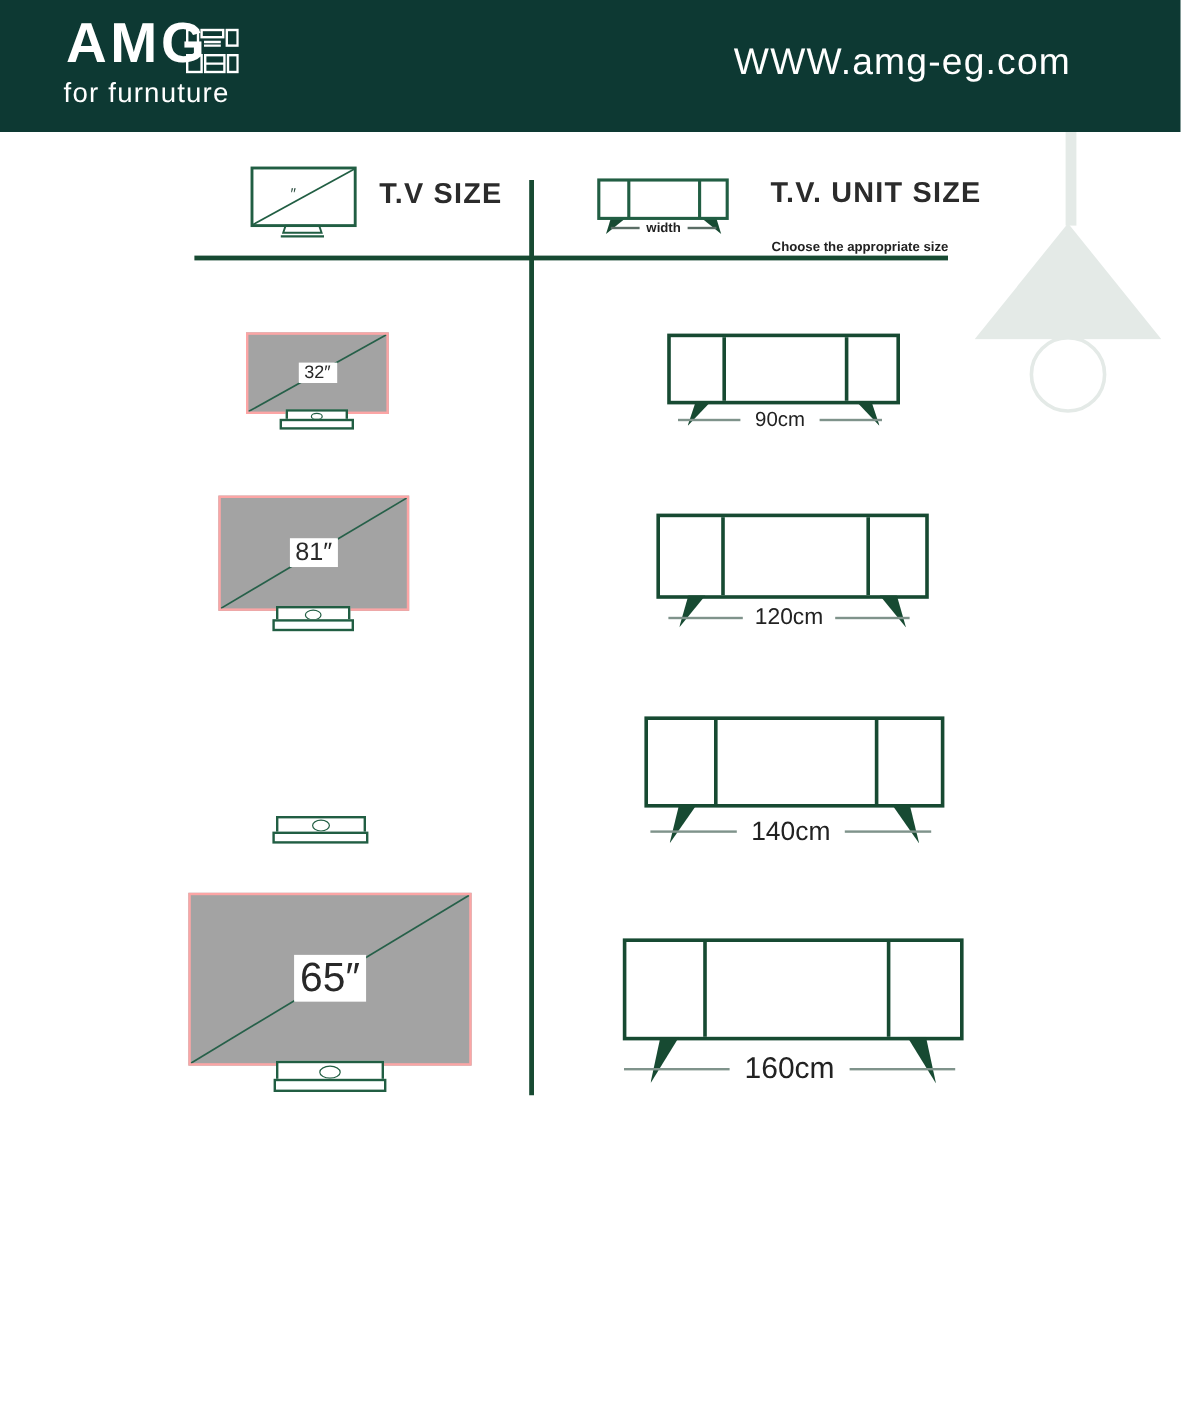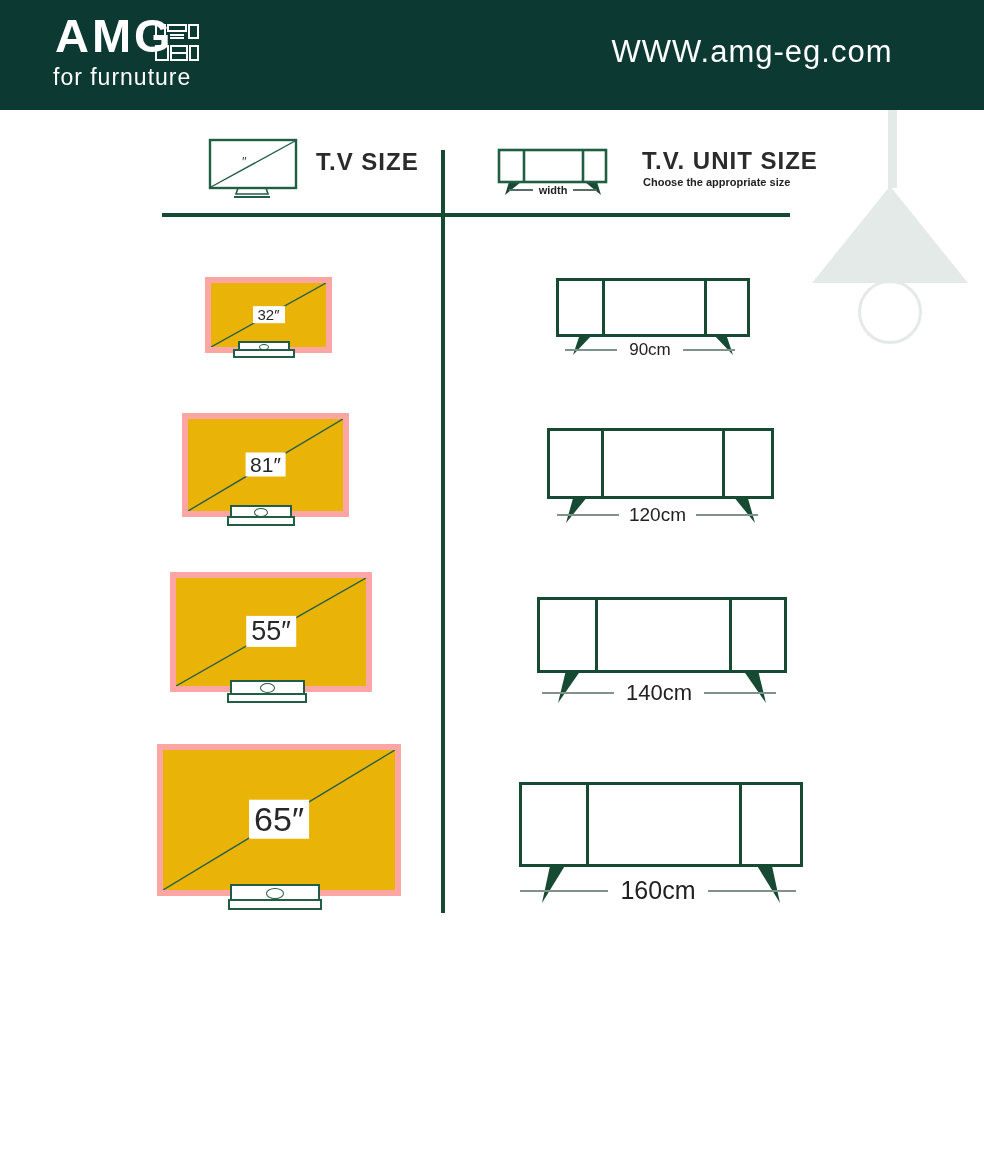--- a/index.html
+++ b/index.html
@@ -15,25 +15,25 @@
   .website{position:absolute;left:557px;top:34px;width:390px;text-align:center;color:#fff;font-size:31px;font-weight:400;letter-spacing:1px;}
   
   .lamp-cord{position:absolute;left:888px;top:110px;width:9px;height:78px;background:#e4eae7;}
   .lamp-bulb{position:absolute;left:858px;top:280px;width:58px;height:58px;border:3px solid #e4eae7;border-radius:50%;}
   .lamp-shade{position:absolute;left:812px;top:186px;width:156px;height:97px;background:#e4eae7;
     clip-path:polygon(50% 0,100% 100%,0 100%);}
   
   .h-rule{position:absolute;left:162px;top:213px;width:628px;height:4px;background:#174a32;}
   .v-rule{position:absolute;left:441px;top:150px;width:4px;height:1019px;background:#174a32;}
   .legend-title{position:absolute;color:#2b2b2b;font-size:24px;font-weight:600;letter-spacing:1px;}
-  .legend-sub{position:absolute;color:#222;font-size:11px;font-weight:700;}
+  .legend-sub{position:absolute;color:#222;font-size:11px;font-weight:700;margin-top:24px;}
   .width-row{position:absolute;left:497px;top:184px;width:112px;display:flex;align-items:center;justify-content:center;color:#222;font-size:11px;font-weight:600;}
   .width-row .dash{height:1.5px;background:#5a6d65;width:24px;margin:0 6px;}
   
-  .tv{position:absolute;border:6px solid #fca5a5;background:#eab308;}
+  .tv{position:absolute;border:2px solid #fca5a5;background:#a3a3a3;}
   .tv svg.diag{position:absolute;left:0;top:0;width:100%;height:100%;}
   .tv-label{position:absolute;left:50%;top:50%;transform:translate(-50%,-52%);background:#fff;
     color:#282828;padding:0 5px;white-space:nowrap;}
   .stand-neck{position:absolute;border:2px solid #215e43;background:#fff;display:flex;align-items:center;justify-content:center;}
   .stand-oval{border:1.5px solid #215e43;border-radius:50%;}
   .stand-base{position:absolute;border:2px solid #215e43;background:#fff;}
   
   .unit{position:absolute;border:3px solid #174a32;background:#fff;}
   .unit .ud{position:absolute;top:0;bottom:0;width:3px;background:#174a32;}
   .leg{position:absolute;top:100%;background:#174a32;}
@@ -125,26 +125,20 @@
     <svg class="diag" viewBox="0 0 100 100" preserveAspectRatio="none">
         <line x1="0" y1="100" x2="100" y2="0" stroke="#266049" stroke-width="1.4" vector-effect="non-scaling-stroke"></line>
       </svg>
     <span class="tv-label" style="font-size:21px;">81″</span>
   </div>
   <div class="stand-neck" style="left:230px;top:505px;width:58px;height:10px;">
       <span class="stand-oval" style="width:12px;height:7px;"></span>
     </div>
   <div class="stand-base" style="left:227px;top:516px;width:64px;height:6px;"></div>
 
-  <div class="tv" style="left:170px;top:572px;width:190px;height:108px;">
-    <svg class="diag" viewBox="0 0 100 100" preserveAspectRatio="none">
-        <line x1="0" y1="100" x2="100" y2="0" stroke="#266049" stroke-width="1.4" vector-effect="non-scaling-stroke"></line>
-      </svg>
-    <span class="tv-label" style="font-size:27px;">55″</span>
-  </div>
   <div class="stand-neck" style="left:230px;top:680px;width:71px;height:12px;">
       <span class="stand-oval" style="width:13px;height:8px;"></span>
     </div>
   <div class="stand-base" style="left:227px;top:693px;width:76px;height:6px;"></div>
 
   <div class="tv" style="left:157px;top:744px;width:232px;height:140px;">
     <svg class="diag" viewBox="0 0 100 100" preserveAspectRatio="none">
         <line x1="0" y1="100" x2="100" y2="0" stroke="#266049" stroke-width="1.4" vector-effect="non-scaling-stroke"></line>
       </svg>
     <span class="tv-label" style="font-size:34px;">65″</span>

